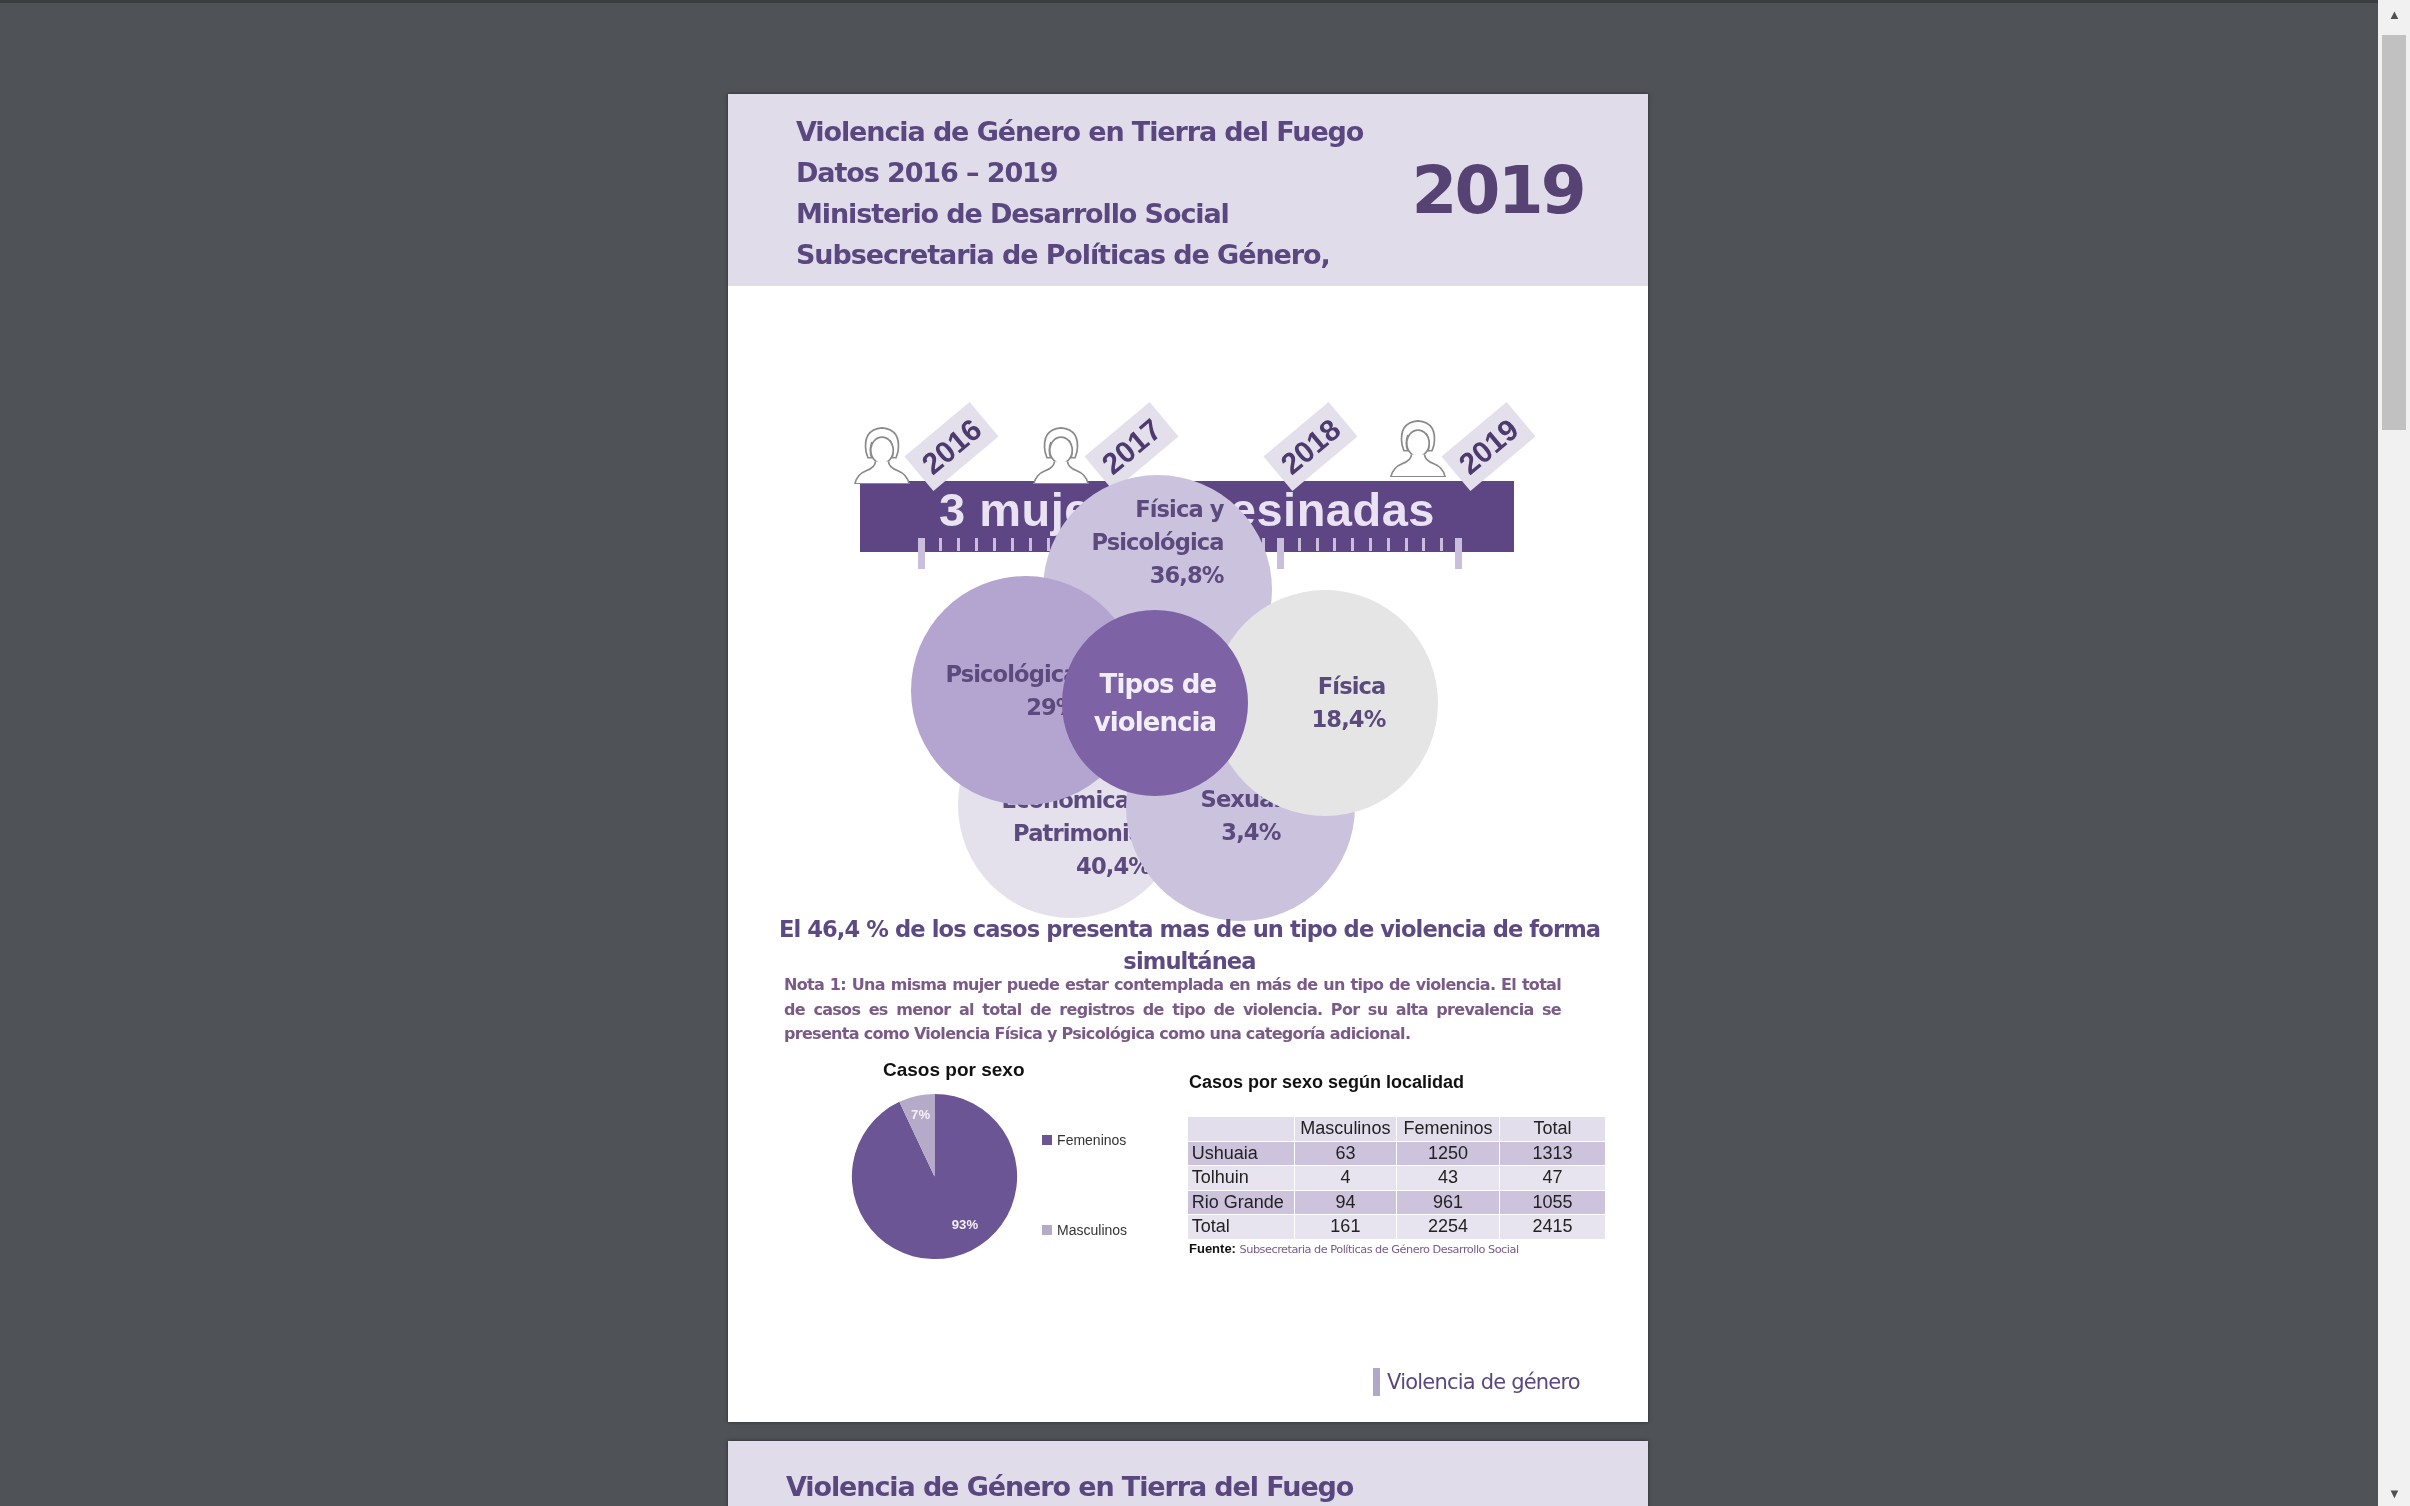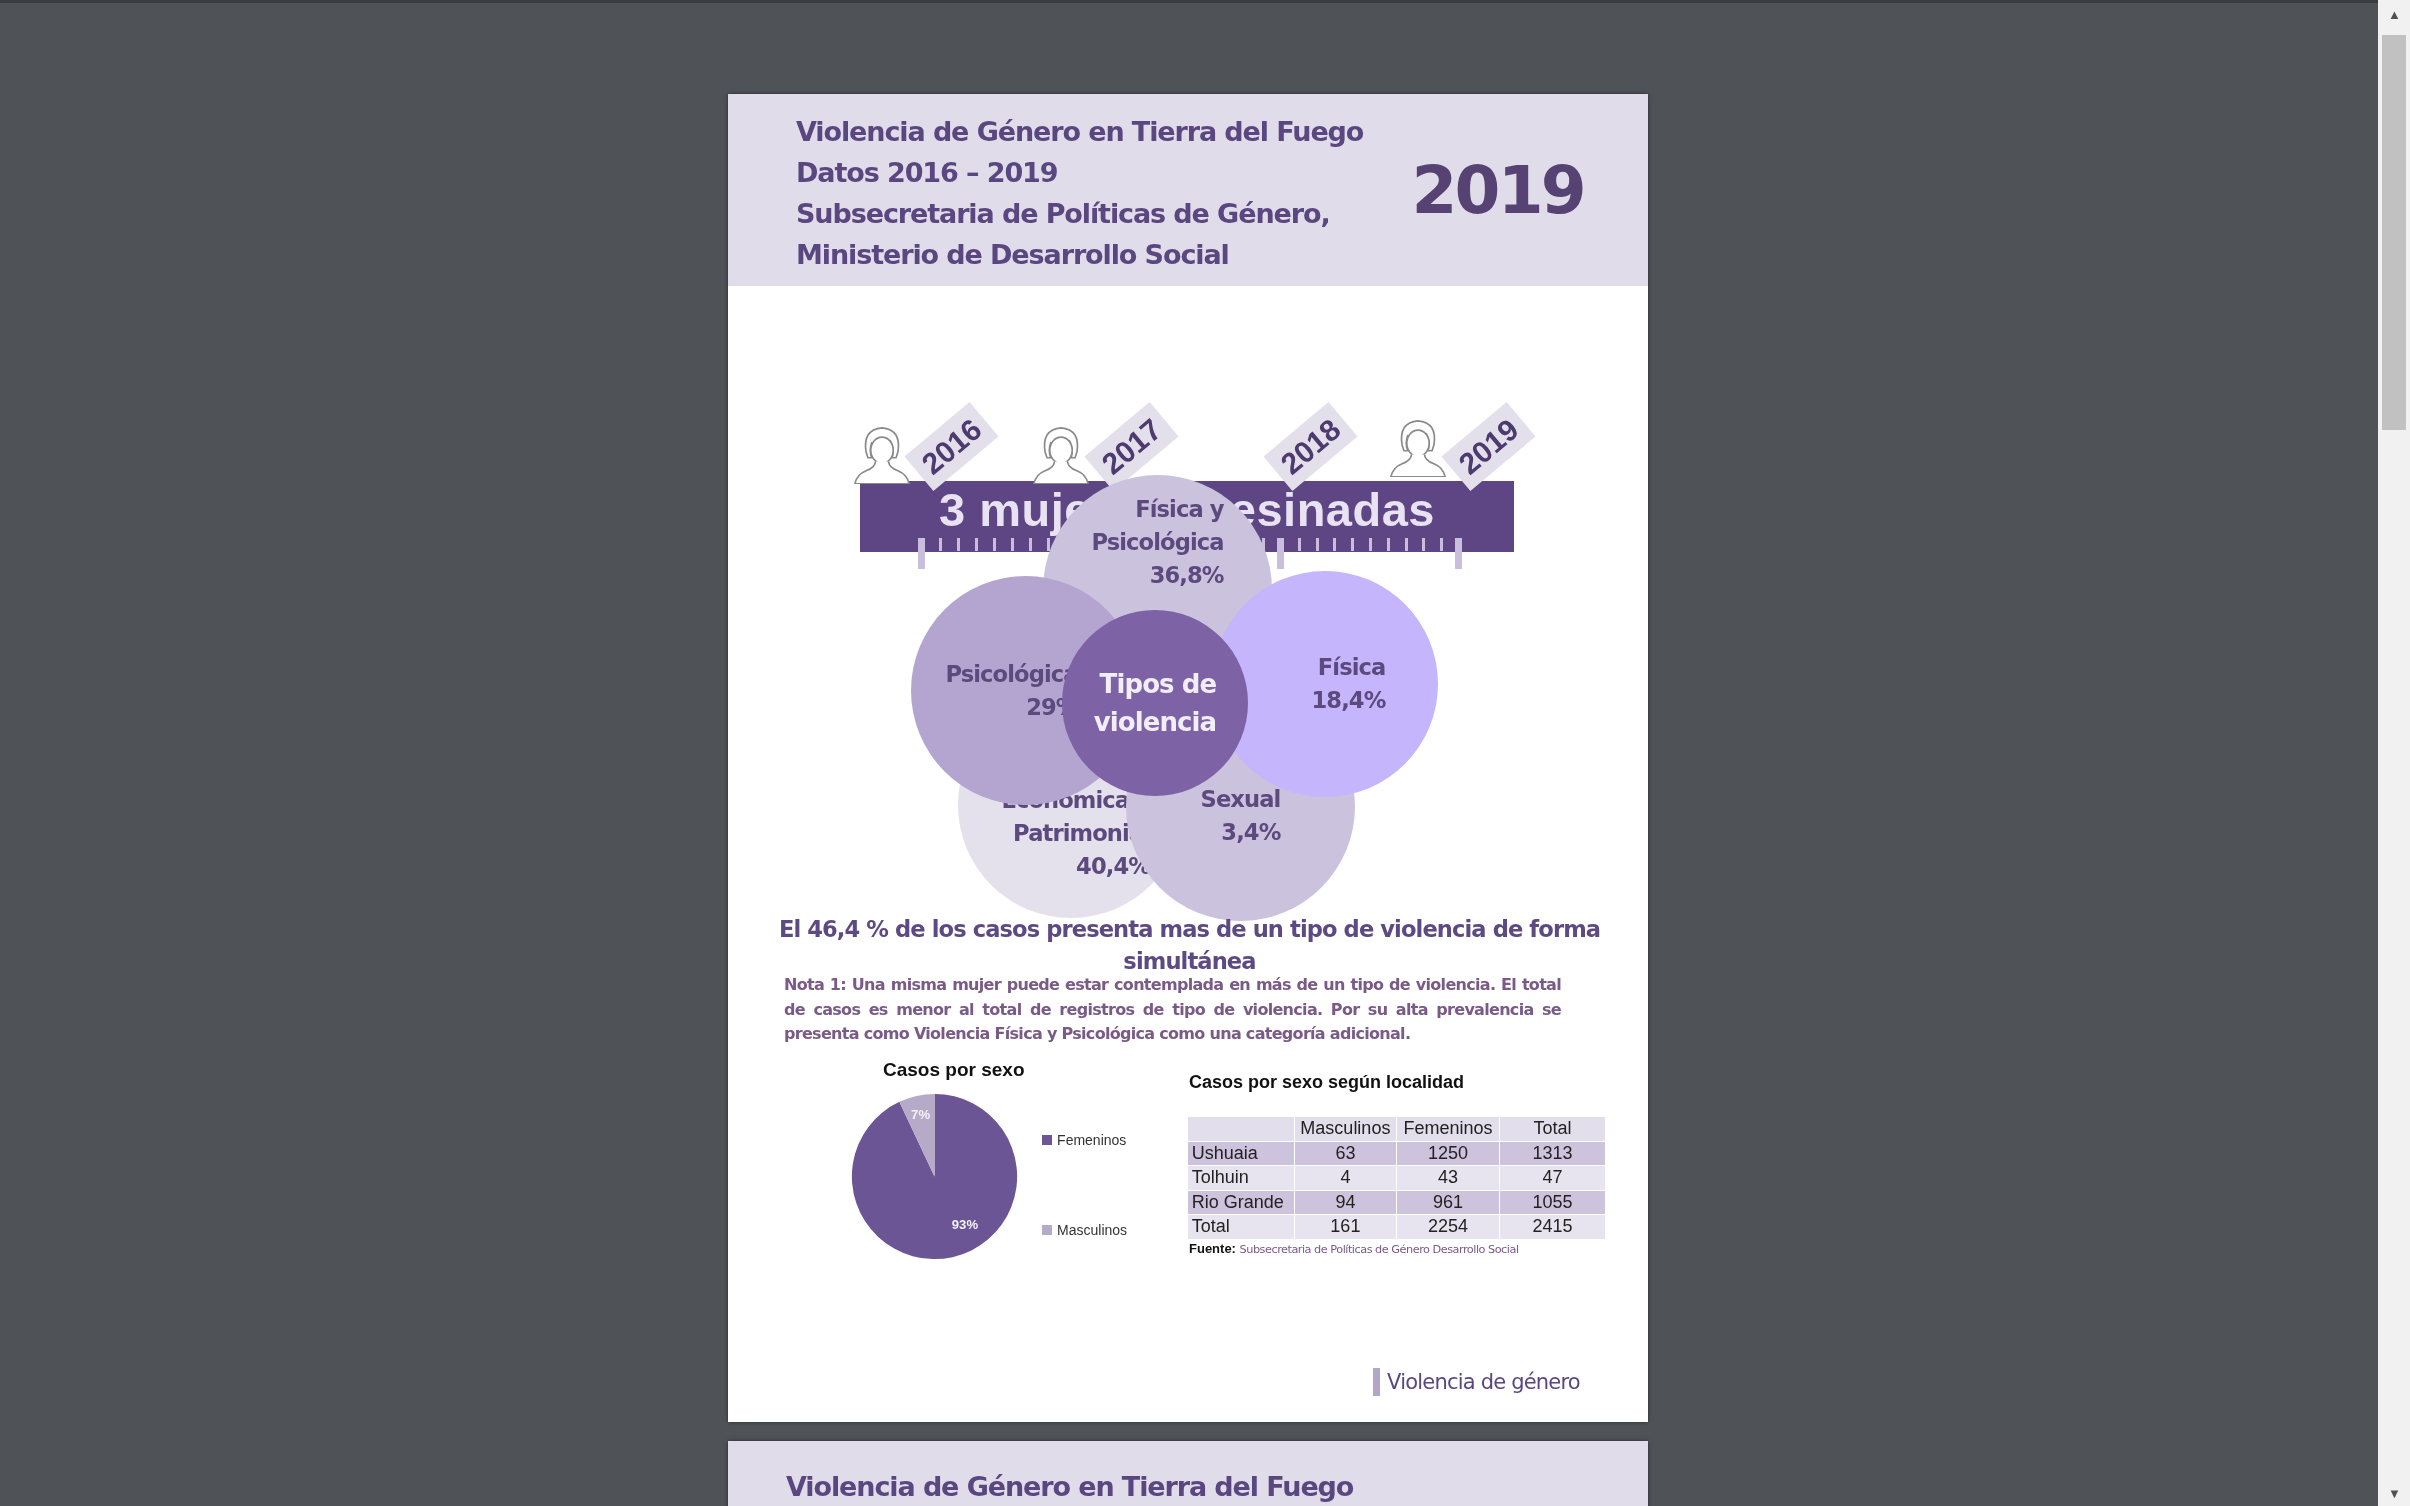--- a/index.html
+++ b/index.html
@@ -117,22 +117,22 @@
 </head>
 <body>
 
 <div class="viewer-topline"></div>
 
 <div class="page page1">
   <div class="hdr">
     <div class="hdr-lines">
       <div>Violencia de Género en Tierra del Fuego</div>
       <div>Datos 2016 – 2019</div>
+      <div>Ministerio de Desarrollo Social</div>
       <div>Subsecretaria de Políticas de Género,</div>
-      <div>Ministerio de Desarrollo Social</div>
     </div>
     <div class="hdr-year">2019</div>
   </div>
 
   <div class="timeline" id="timeline">
     <div class="tl-bar"></div>
 
   <div class="tl-major" style="left: 58px;"></div>
       <div class="tl-tick" style="left: 79px;"></div>
       <div class="tl-tick" style="left: 97px;"></div>
@@ -214,21 +214,21 @@
           <div>Psicológica</div>
           <div>36,8%</div>
         </div>
       </div>
       <div class="bubble" style="left: 14px; top: 101px; width: 229px; height: 229px; background: rgb(179, 165, 207);">
         <div style="transform: translate(-14px, 0px);">
           <div>Psicológica</div>
           <div>29%</div>
         </div>
       </div>
-      <div class="bubble" style="left: 315px; top: 96px; width: 226px; height: 226px; background: #c4b5fd;">
+      <div class="bubble" style="left: 315px; top: 115px; width: 226px; height: 226px; background: #e5e5e5;">
         <div style="transform: translate(23.5px, 0px);">
           <div>Física</div>
           <div>18,4%</div>
         </div>
       </div>
       <div class="bubble b-center" style="left: 165px; top: 135px; width: 186px; height: 186px; background: rgb(125, 98, 166);">
         <div>
           <div>Tipos de</div>
           <div>violencia</div>
         </div>

